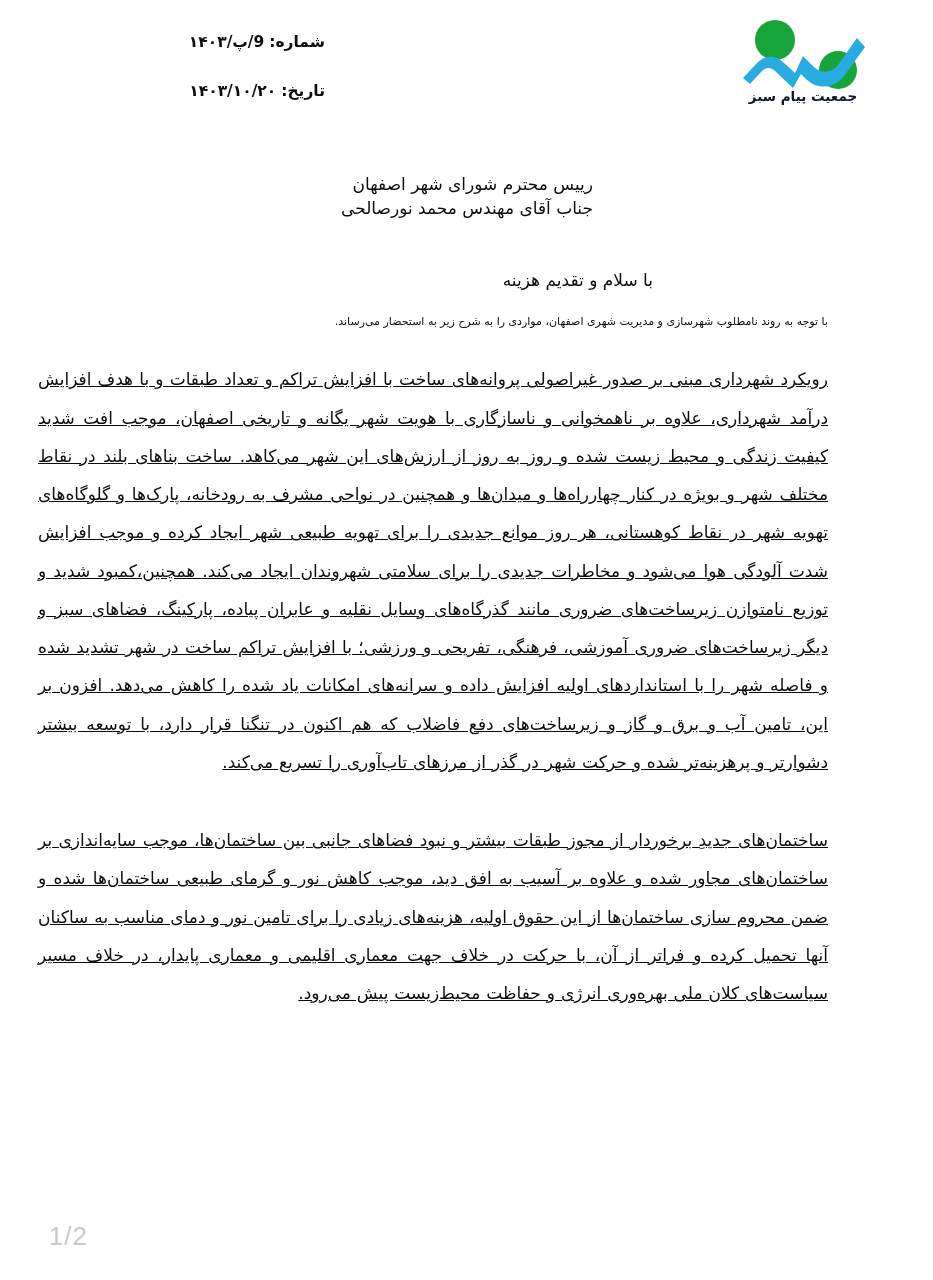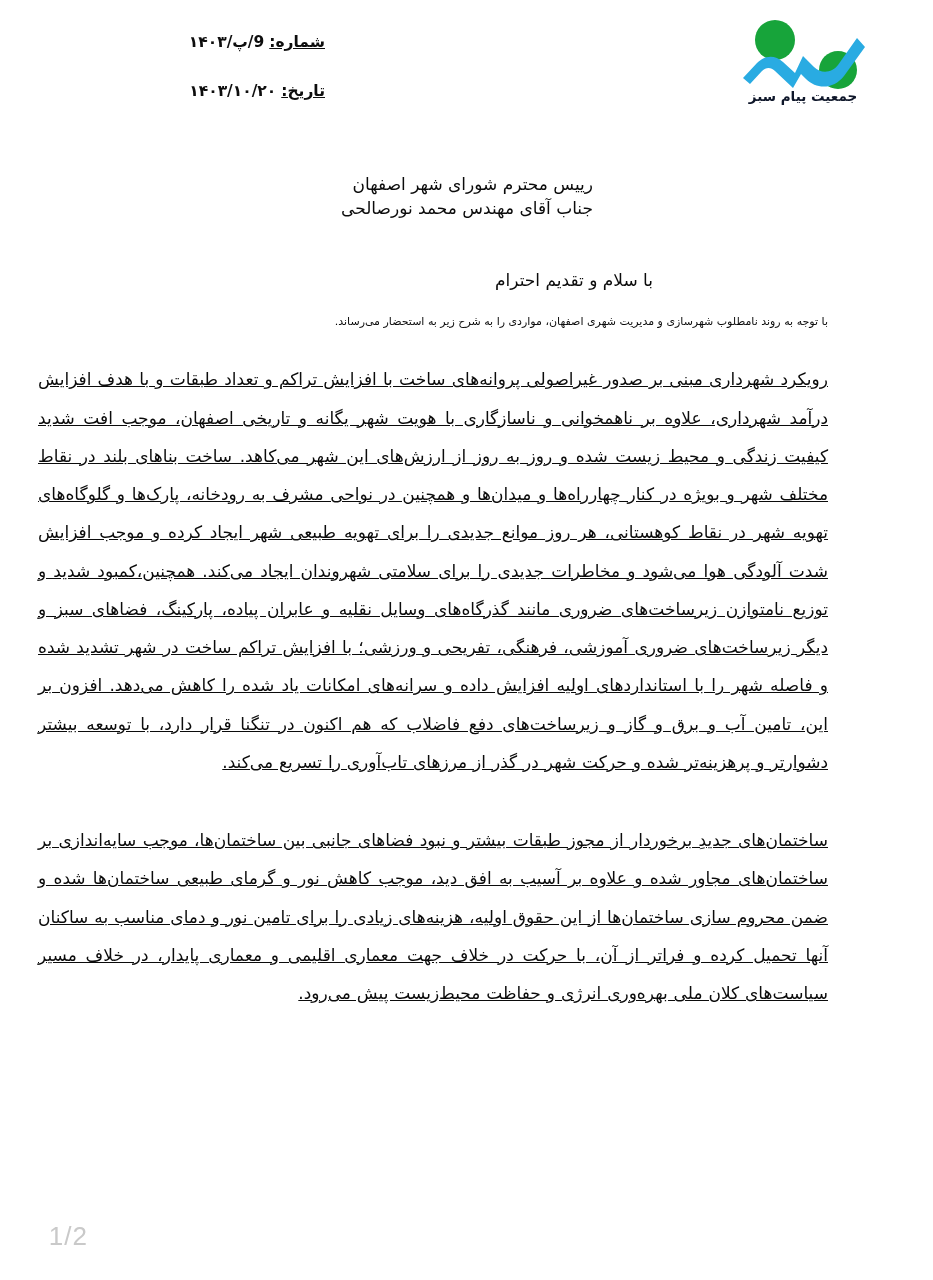--- a/index.html
+++ b/index.html
@@ -40,21 +40,21 @@
   .meta-row {
     font-size: 15.5px;
     color: #0d0d0d;
     line-height: 1.35;
     white-space: nowrap;
     font-family: "DejaVu Sans", "Liberation Sans", sans-serif;
   }
   .meta-row + .meta-row {
     margin-top: 28px;
   }
-  .meta-label { font-weight: 600; text-decoration: underline; }
+  .meta-label { font-weight: 600; }
   .meta-value { font-weight: 600; }
 
   
   .logo {
     position: absolute;
     top: 18px;
     right: 40px;
     width: 180px;
     height: 100px;
   }
@@ -172,21 +172,21 @@
     </div>
   </div>
 
   <div class="doc-body">
 
     <div class="addressee">
       <div class="line second">ریيس محترم شورای شهر اصفهان</div>
       <div class="line first">جناب آقای مهندس محمد نورصالحی</div>
     </div>
 
-    <div class="salutation">با سلام و تقدیم احترام</div>
+    <div class="salutation">با سلام و تقدیم هزینه</div>
 
     <div class="intro">با توجه به روند نامطلوب شهرسازی و مدیریت شهری اصفهان، مواردی را به شرح زیر به استحضار می‌رساند.</div>
 
     <div class="para first">رویکرد شهرداری مبنی بر صدور غیراصولی پروانه‌های ساخت با افزایش تراکم و تعداد طبقات و با هدف افزایش درآمد شهرداری، علاوه بر ناهمخوانی و ناسازگاری با  هویت شهر یگانه و تاریخی اصفهان، موجب افت شدید کیفیت زندگی و محیط زیست شده و روز به روز از ارزش‌های این شهر می‌کاهد. ساخت بناهای بلند در نقاط مختلف شهر و بویژه در کنار چهارراه‌ها و میدان‌ها و همچنین در نواحی مشرف به رودخانه، پارک‌ها و گلوگاه‌های تهویه شهر در نقاط کوهستانی، هر روز موانع جدیدی را برای تهویه طبیعی شهر ایجاد کرده و موجب افزایش شدت آلودگی هوا می‌شود و مخاطرات جدیدی را برای سلامتی شهروندان ایجاد می‌کند. همچنین،کمبود شدید  و توزیع نامتوازن زیرساخت‌های ضروری مانند گذرگاه‌های وسایل نقلیه و عابران پیاده، پارکینگ، فضاهای سبز و دیگر زیرساخت‌های ضروری آموزشی، فرهنگی، تفریحی و ورزشی؛ با افزایش تراکم ساخت در شهر تشدید شده و فاصله شهر را با استانداردهای اولیه افزایش داده و سرانه‌های امکانات یاد شده را کاهش می‌دهد. افزون بر این، تامین آب و برق و گاز و زیرساخت‌های دفع فاضلاب که هم اکنون در تنگنا قرار دارد، با توسعه بیشتر دشوارتر و پرهزینه‌تر شده و حرکت شهر در گذر از مرزهای تاب‌آوری را تسریع می‌کند.</div>
 
     <div class="para second">ساختمان‌های جدیدِ برخوردار از مجوز طبقات بیشتر و نبود فضاهای جانبی بین ساختمان‌ها، موجب سایه‌اندازی بر ساختمان‌های مجاور شده و علاوه بر آسیب به افق دید، موجب کاهش نور و گرمای طبیعی ساختمان‌ها شده و ضمن محروم سازی ساختمان‌ها از این حقوق اولیه، هزینه‌های زیادی را برای تامین نور و دمای مناسب به ساکنان آنها تحمیل کرده و فراتر از آن، با حرکت در خلاف جهت معماری اقلیمی و معماری پایدار، در خلاف مسیر سیاست‌های کلان ملی بهره‌وری انرژی و حفاظت محیط‌زیست پیش می‌رود.</div>
 
   </div>
 
   <div class="page-number">1/2</div>

